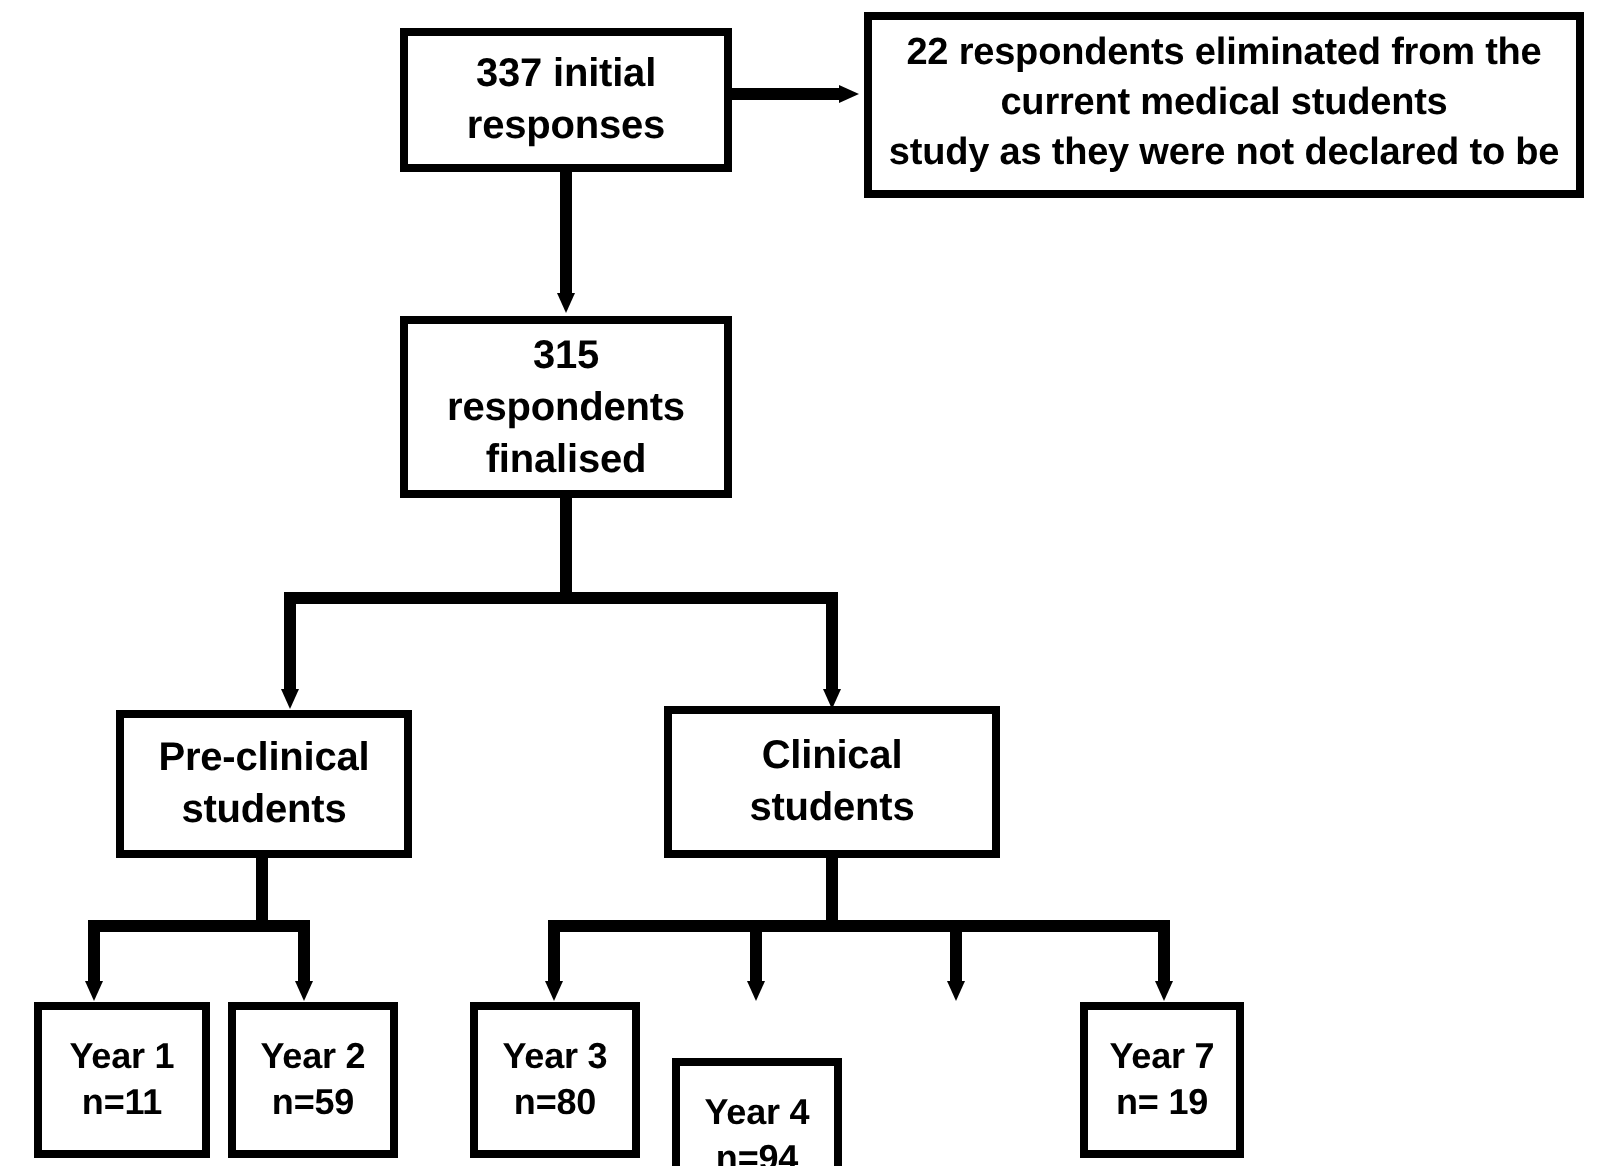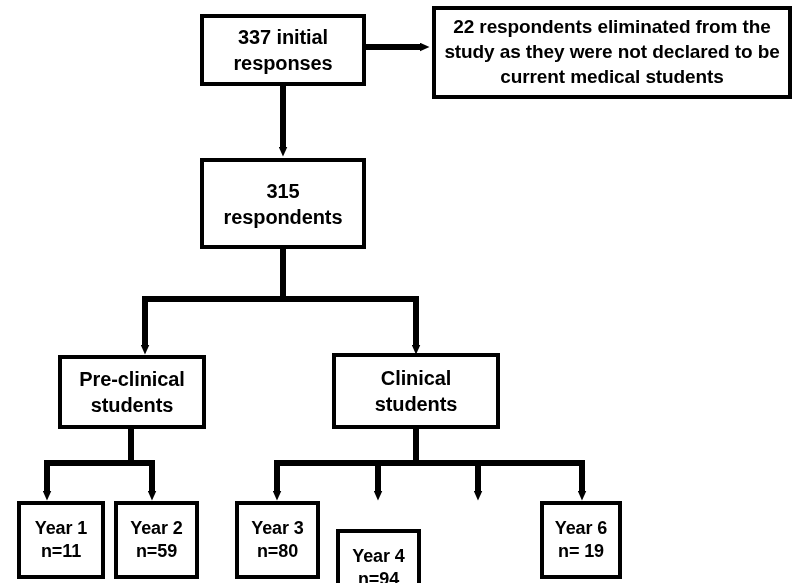--- a/index.html
+++ b/index.html
@@ -95,27 +95,28 @@
     </g>
   </svg>
 
   <div class="node-box size-lg" style="left:200px; top:14px; width:166px; height:72px;">
     <span class="node-line">337 initial</span>
     <span class="node-line">responses</span>
   </div>
 
   <div class="node-box size-md" style="left:432px; top:6px; width:360px; height:93px;">
     <span class="node-line">22 respondents eliminated from the</span>
+    <span class="node-line">current medical students</span>
     <span class="node-line">study as they were not declared to be</span>
-    <span class="node-line">current medical students</span>
   </div>
 
   <div class="node-box size-lg" style="left:200px; top:158px; width:166px; height:91px;">
     <span class="node-line">315</span>
     <span class="node-line">respondents</span>
+    <span class="node-line">finalised</span>
   </div>
 
   <div class="node-box size-lg" style="left:58px; top:355px; width:148px; height:74px;">
     <span class="node-line">Pre-clinical</span>
     <span class="node-line">students</span>
   </div>
 
   <div class="node-box size-lg" style="left:332px; top:353px; width:168px; height:76px;text-align:right;">
     <span class="node-line">Clinical</span>
     <span class="node-line">students</span>
@@ -136,17 +137,17 @@
     <span class="node-line">n=80</span>
   </div>
 
   <div class="node-box size-sm" style="left:336px; top:501px; width:85px; height:78px;margin-top:28px;">
     <span class="node-line">Year 4</span>
     <span class="node-line">n=94</span>
   </div>
 
 
   <div class="node-box size-sm" style="left:540px; top:501px; width:82px; height:78px;">
-    <span class="node-line">Year 6</span>
+    <span class="node-line">Year 7</span>
     <span class="node-line">n= 19</span>
   </div>
 
 </div>
 
 </body></html>

